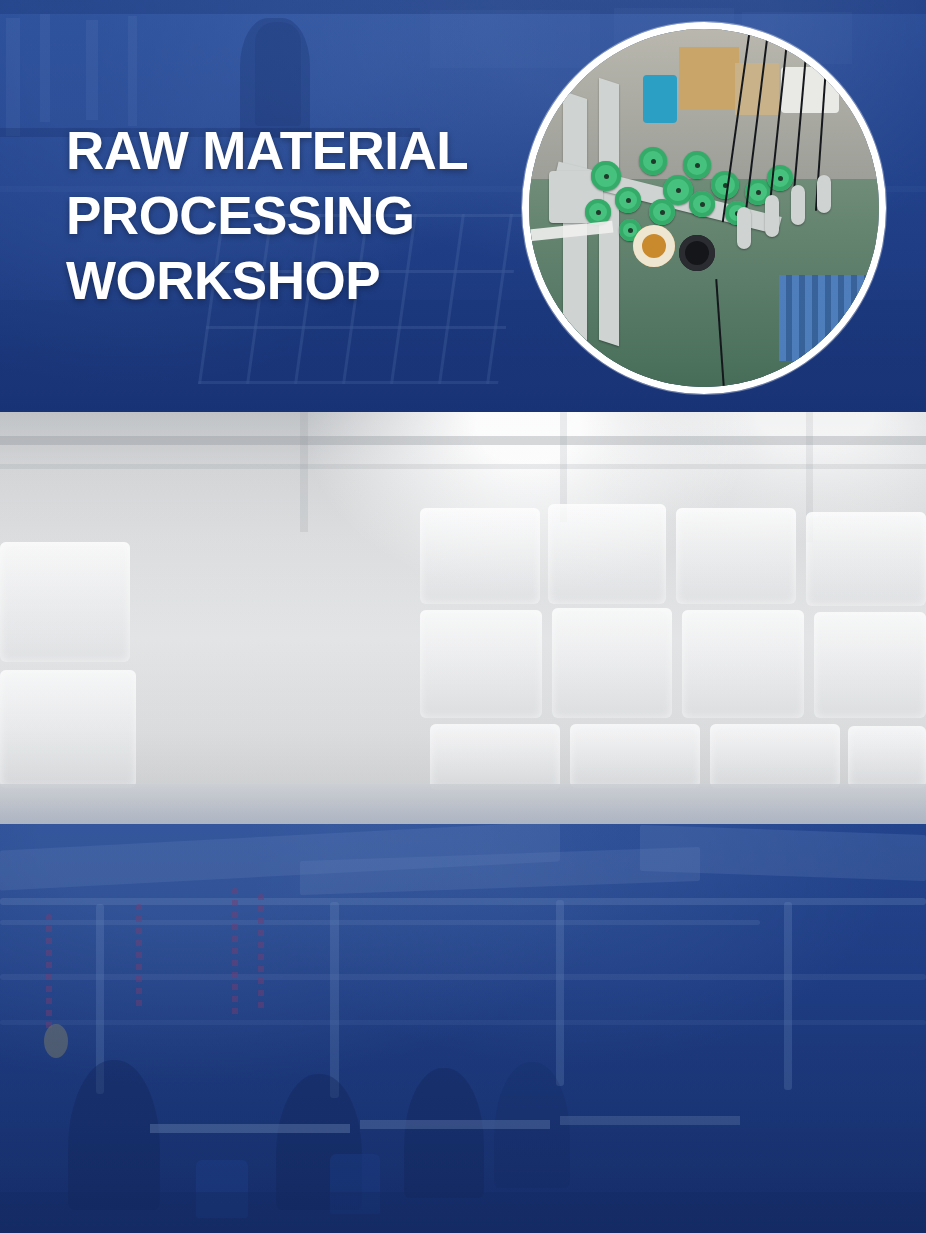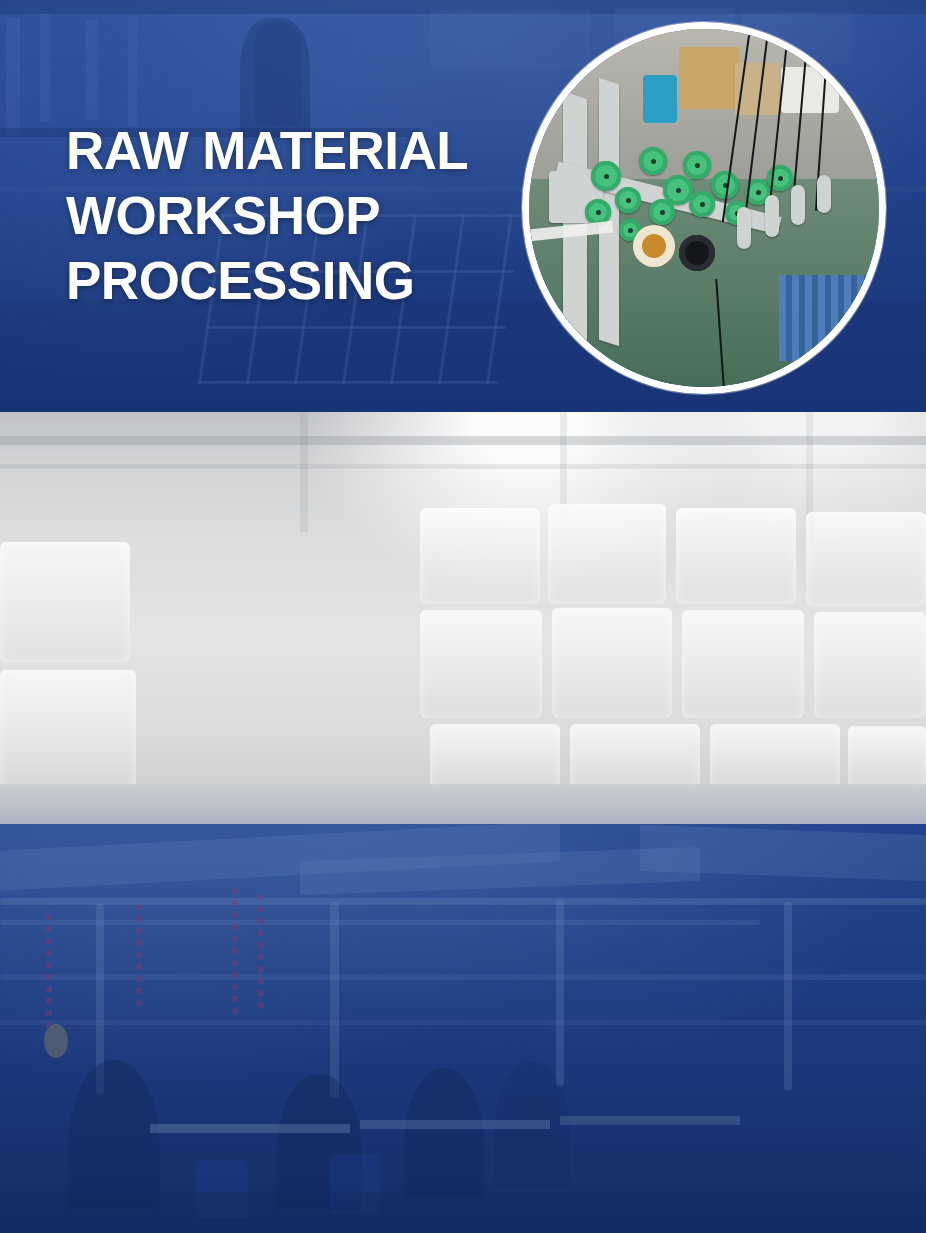--- a/index.html
+++ b/index.html
@@ -126,22 +126,22 @@
           <div class="bl" style="left:240px;top:0;width:3px;height:170px;"></div>
           <div class="bl" style="left:288px;top:0;width:3px;height:170px;"></div>
         </div>
         <div class="dark" style="left:255px;top:22px;width:46px;height:104px;border-radius:20px 20px 4px 4px;opacity:.55;"></div>
       </div>
       <div class="tint" style="background:linear-gradient(180deg,rgba(28,62,140,.52),rgba(22,50,120,.60));"></div>
     </div>
 
     <h2 class="heading" id="h1">
       <span>RAW MATERIAL</span>
+      <span>PROCESSING</span>
       <span>WORKSHOP</span>
-      <span>PROCESSING</span>
     </h2>
 
     <div class="medallion" id="med-1">
       <div class="inner">
 
         <div style="position:absolute;left:0;top:0;width:364px;height:150px;background:linear-gradient(180deg,#b9b7ae,#9d9f98);"></div>
         <div style="position:absolute;left:150px;top:18px;width:60px;height:62px;background:#caa56a;"></div>
         <div style="position:absolute;left:206px;top:34px;width:44px;height:52px;background:#c9b28a;"></div>
         <div style="position:absolute;left:114px;top:46px;width:34px;height:48px;border-radius:4px;background:#2b9fc4;"></div>
         <div style="position:absolute;left:252px;top:38px;width:58px;height:46px;border-radius:4px;background:#e9eae6;"></div>

